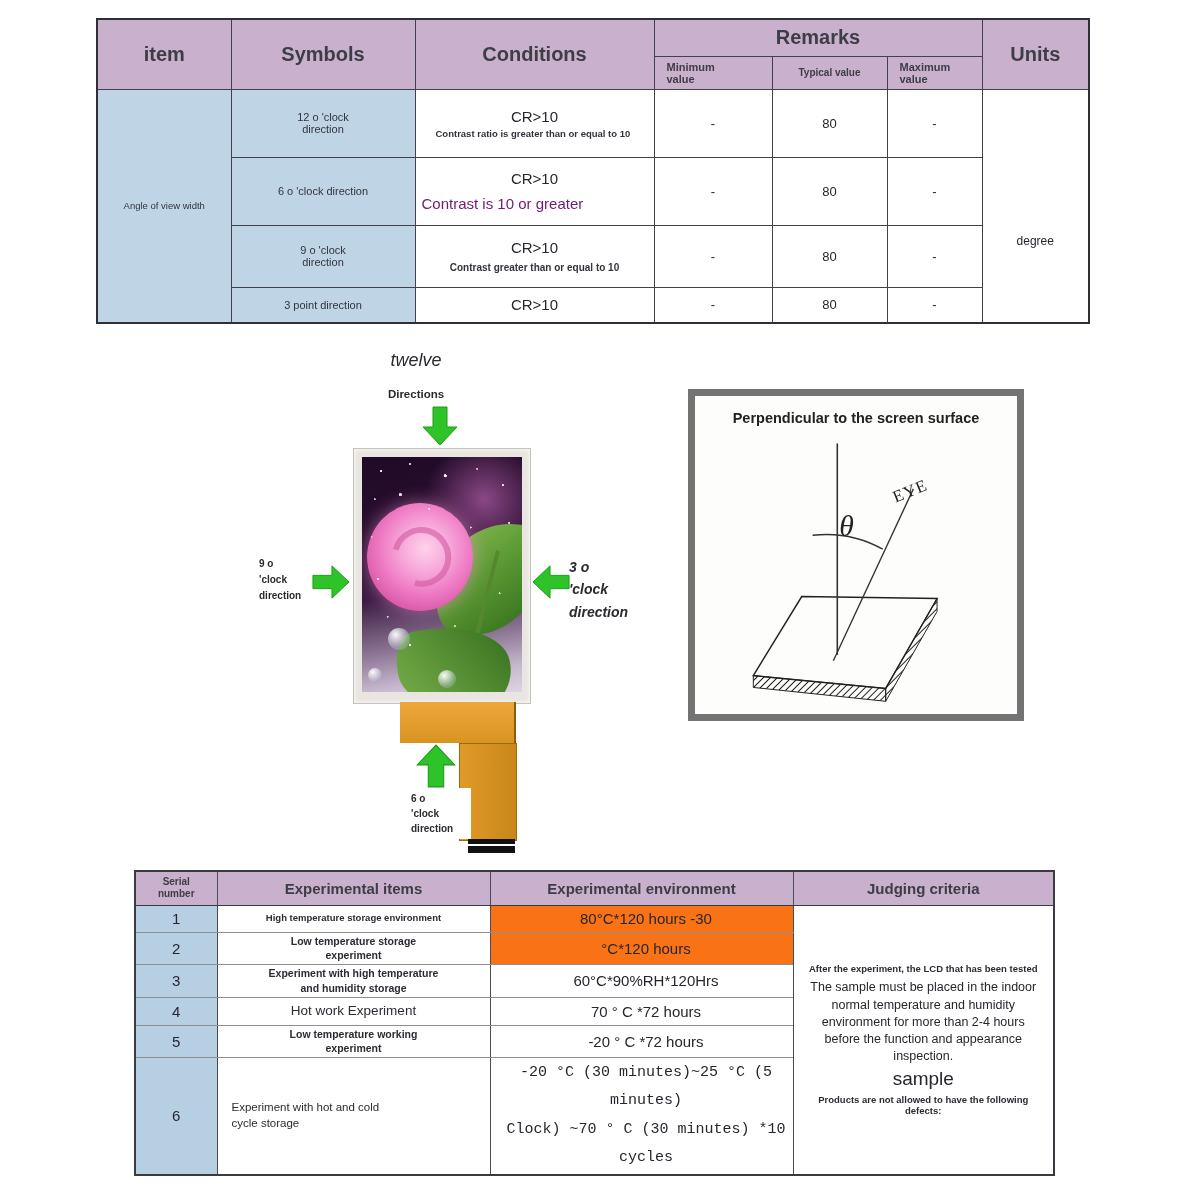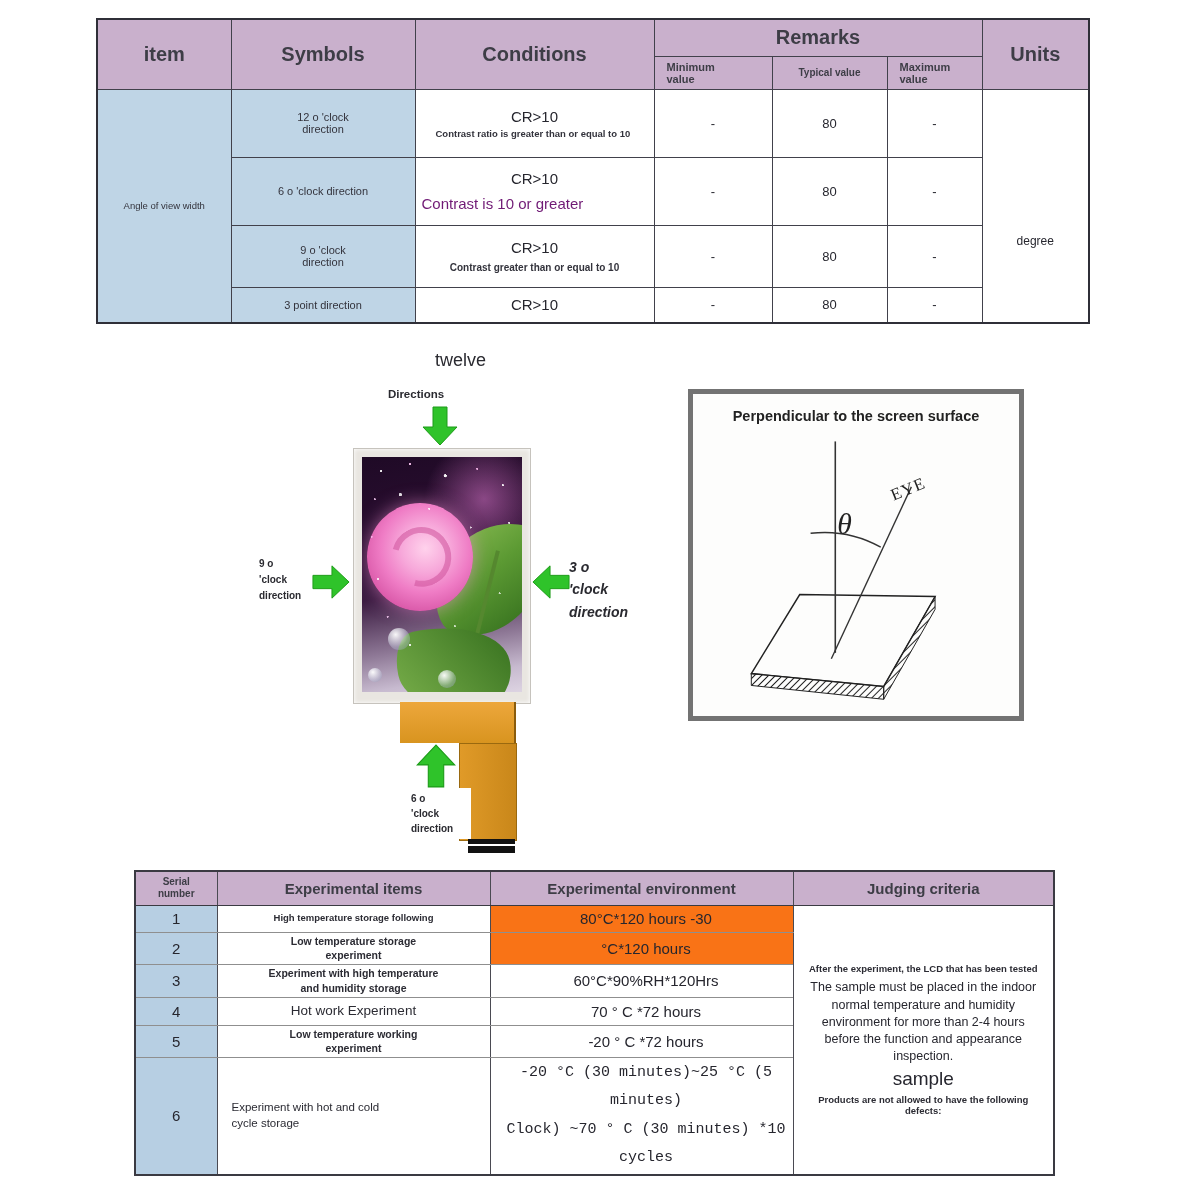--- a/index.html
+++ b/index.html
@@ -24,21 +24,21 @@
   .crsub-sm{font-size:9.5px;font-weight:bold;text-align:left;margin-top:3px;color:#33333c;padding-left:14px;}
   .crsub-lg{font-size:15px;text-align:left;margin-top:8px;color:#701a75;}
   .crsub-md{font-size:10px;font-weight:bold;margin-top:6px;color:#33333c;}
   .valcell{font-size:13px;color:#26262e;}
   .unitcell{font-size:12px;vertical-align:top;padding-top:72px;color:#26262e;}
   tr.h1{height:37px;} tr.h2{height:33px;}
   tr.r1{height:68px;} tr.r2{height:68px;} tr.r3{height:62px;} tr.r4{height:36px;}
 
   
   .lbl{position:absolute;color:#2a2a30;}
-  #twelveLbl{left:330px;top:350px;width:140px;text-align:right;font-size:18px;}
+  #twelveLbl{left:330px;top:350px;width:140px;text-align:center;font-size:18px;font-style:italic;}
   #directionsLbl{left:330px;top:388px;width:140px;text-align:center;font-size:11.5px;font-weight:bold;}
   #nineLbl{left:243px;top:556px;width:64px;font-size:10px;font-weight:bold;line-height:1.6;}
   #threeLbl{left:553px;top:556px;width:64px;font-size:14px;font-weight:bold;line-height:1.6;font-style:italic;}
   #sixLbl{left:391px;top:788px;width:56px;font-size:10px;font-weight:bold;line-height:1.5;
           background:#fff;padding:3px 4px;z-index:5;}
   .arrow{position:absolute;z-index:6;}
   .arrow-down{transform:rotate(90deg);}
   .arrow-left{transform:rotate(180deg);}
   .arrow-up{transform:rotate(-90deg);}
 
@@ -87,21 +87,21 @@
   
   #fpcH{position:absolute;left:384px;top:702px;width:114px;height:41px;
         background:linear-gradient(180deg,#eda73c,#d8941f);border-right:2px solid #8a5c0d;}
   #fpcV{position:absolute;left:443px;top:743px;width:56px;height:96px;
         background:linear-gradient(90deg,#e09a28,#c9871a);border:1px solid #9a690f;}
   #fpcC{position:absolute;left:452px;top:839px;width:47px;height:14px;
         background:linear-gradient(180deg,#111 0 36%,#fff 36% 52%,#111 52% 100%);}
 
   
   #perpBox{position:absolute;left:672px;top:389px;width:336px;height:332px;
-        border:5px solid #737373;background:#fdfdfc;box-sizing:border-box;}
+        border:7px solid #737373;background:#fdfdfc;box-sizing:border-box;}
   #perpTitle{position:absolute;left:0;top:14px;width:100%;text-align:center;
         font-size:14.5px;font-weight:bold;color:#222;}
   #perpSvg{position:absolute;left:0;top:0;}
 
   
   #bottomTable{position:absolute;left:118px;top:870px;}
   table.exp{border-collapse:collapse;table-layout:fixed;width:919px;border:2px solid #3a3a42;}
   table.exp td{border-left:1.5px solid #4a4a52;border-right:1.5px solid #4a4a52;
         border-top:1px solid #8f8f8f;border-bottom:1px solid #8f8f8f;
         text-align:center;vertical-align:middle;overflow:hidden;}
@@ -283,21 +283,21 @@
       <tbody>
           <tr class="bh">
         <td class="serialh pre">Serial
 number</td>
         <td class="bigh">Experimental items</td>
         <td class="bigh">Experimental environment</td>
         <td class="bigh">Judging criteria</td>
       </tr>
       <tr class="b1">
         <td class="serialcell">1</td>
-        <td class="itemtxt tiny">High temperature storage following</td>
+        <td class="itemtxt tiny">High temperature storage environment</td>
         <td class="envcell shade">80°C*120 hours -30</td>
         <td rowspan="6" class="critcell">
           <div class="jc-intro">After the experiment, the LCD that has been tested</div>
           <div class="jc-para">The sample must be placed in the indoor normal temperature and humidity environment for more than 2-4 hours before the function and appearance inspection.</div>
           <div class="jc-sample">sample</div>
           <div class="jc-footer">Products are not allowed to have the following defects:</div>
         </td>
       </tr>
       <tr class="b2">
         <td class="serialcell">2</td>

